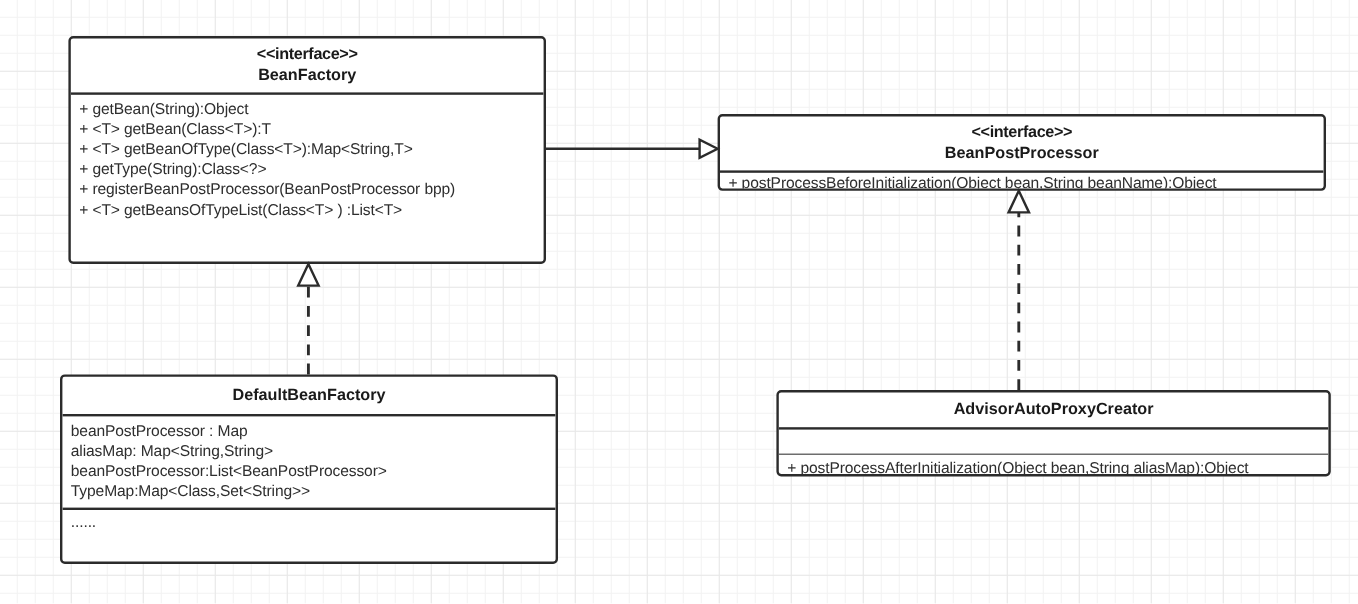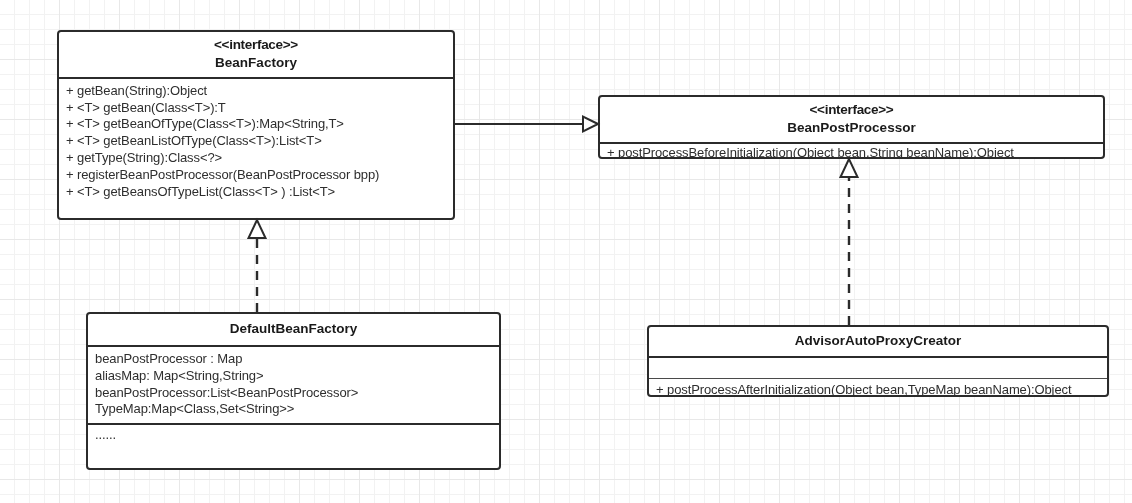--- a/index.html
+++ b/index.html
@@ -93,40 +93,39 @@
   <div class="uml-box" id="box-beanfactory" style="left:57px; top:30px; width:398px; height:190px;">
     <div class="uml-header">
       <span class="stereotype">&lt;&lt;interface&gt;&gt;</span>
       <span class="cls-name">BeanFactory</span>
     </div>
     <div class="uml-sep"></div>
     <div class="uml-compartment">
       <div class="uml-line">+ getBean(String):Object</div>
       <div class="uml-line">+ &lt;T&gt; getBean(Class&lt;T&gt;):T</div>
       <div class="uml-line">+ &lt;T&gt; getBeanOfType(Class&lt;T&gt;):Map&lt;String,T&gt;</div>
-      <div class="uml-line">+ &lt;T&gt; getBeanListOfType(Class&lt;T&gt;):List&lt;T&gt;</div>
       <div class="uml-line">+ getType(String):Class&lt;?&gt;</div>
       <div class="uml-line">+ registerBeanPostProcessor(BeanPostProcessor bpp)</div>
       <div class="uml-line">+ &lt;T&gt; getBeansOfTypeList(Class&lt;T&gt; ) :List&lt;T&gt;</div>
     </div>
   </div>
 
   <div class="uml-box" id="box-beanpostprocessor" style="left:598px; top:95px; width:507px; height:64px;">
     <div class="uml-header">
       <span class="stereotype">&lt;&lt;interface&gt;&gt;</span>
       <span class="cls-name">BeanPostProcessor</span>
     </div>
     <div class="uml-sep"></div>
     <div class="uml-compartment" style="padding-top:1px;">
       <div class="uml-line">+ postProcessBeforeInitialization(Object bean,String beanName):Object</div>
 
     </div>
   </div>
 
-  <div class="uml-box" id="box-defaultbeanfactory" style="left:50px; top:312px; width:415px; height:158px;margin-left:36px;">
+  <div class="uml-box" id="box-defaultbeanfactory" style="left:50px; top:312px; width:415px; height:158px;">
     <div class="uml-header" style="padding:6px 6px 7px 6px;">
       <span class="cls-name">DefaultBeanFactory</span>
     </div>
     <div class="uml-sep"></div>
     <div class="uml-compartment">
       <div class="uml-line">beanPostProcessor : Map</div>
       <div class="uml-line">aliasMap: Map&lt;String,String&gt;</div>
       <div class="uml-line">beanPostProcessor:List&lt;BeanPostProcessor&gt;</div>
       <div class="uml-line">TypeMap:Map&lt;Class,Set&lt;String&gt;&gt;</div>
     </div>
@@ -138,21 +137,21 @@
   </div>
 
   <div class="uml-box" id="box-advisorautoproxycreator" style="left:618px; top:325px; width:462px; height:72px;margin-left:29px;">
     <div class="uml-header" style="padding:5px 6px 6px 6px;">
       <span class="cls-name">AdvisorAutoProxyCreator</span>
     </div>
     <div class="uml-sep"></div>
     <div class="uml-compartment empty"></div>
     <div class="uml-sep thin"></div>
     <div class="uml-compartment" style="padding-top:3px;">
-      <div class="uml-line">+ postProcessAfterInitialization(Object bean,TypeMap beanName):Object</div>
+      <div class="uml-line">+ postProcessAfterInitialization(Object bean,String aliasMap):Object</div>
     </div>
   </div>
 
   <svg id="connectors" viewBox="0 0 1132 503" width="1132" height="503">
 
     <g>
       <line x1="455" y1="124" x2="585" y2="124" stroke="#2b2b2b" stroke-width="2.2"></line>
       <polygon points="598,124 583,116.5 583,131.5" fill="#ffffff" stroke="#2b2b2b" stroke-width="2" stroke-linejoin="miter"></polygon>
     </g>
 

